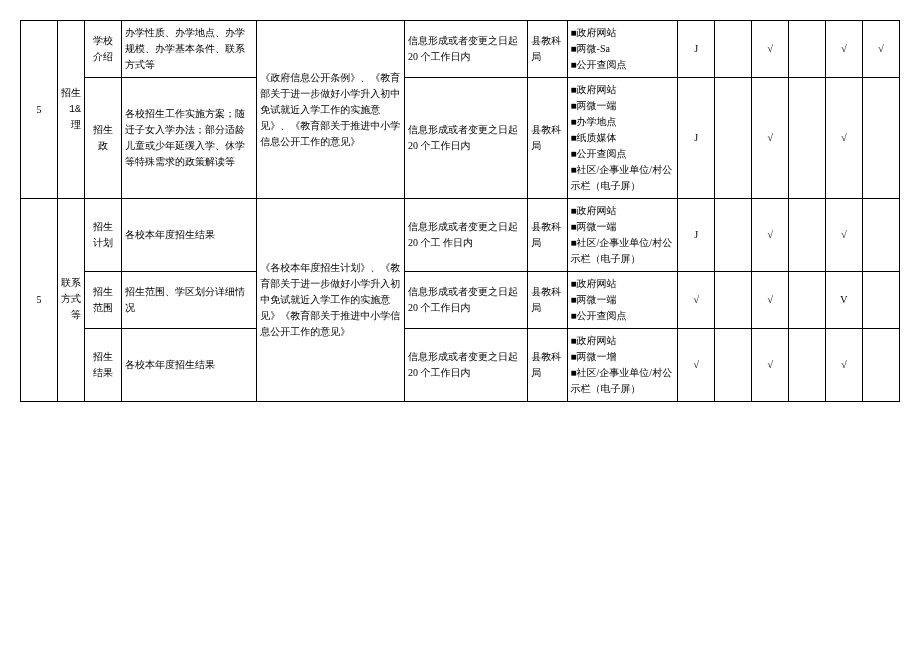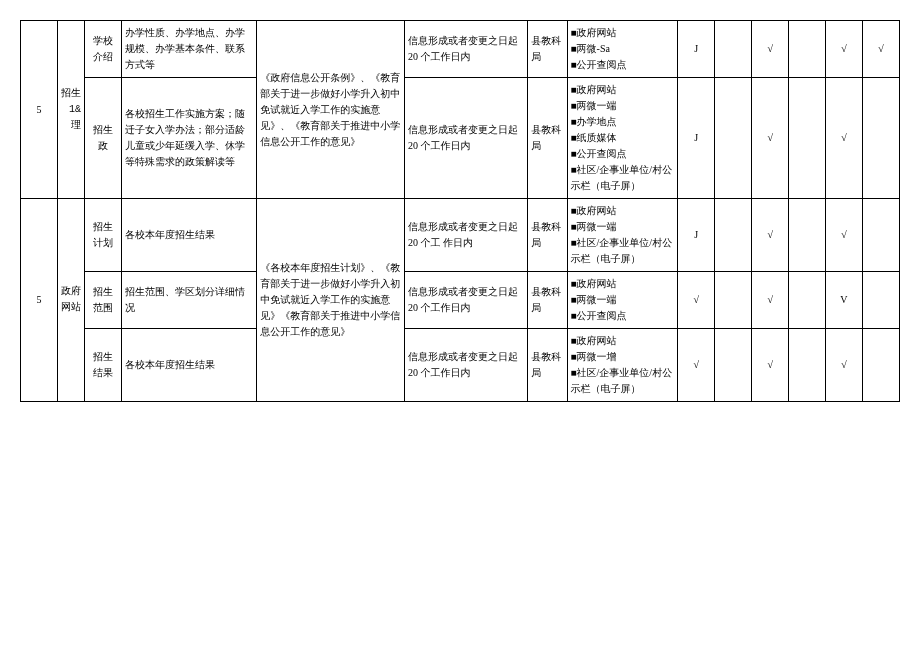--- a/index.html
+++ b/index.html
@@ -78,21 +78,21 @@
       <td class="col-chk">J</td>
       <td class="col-chk"></td>
       <td class="col-chk">√</td>
       <td class="col-chk"></td>
       <td class="col-chk">√</td>
       <td class="col-chk"></td>
     </tr>
 
     <tr>
       <td class="col-seq" rowspan="3">5</td>
-      <td class="col-cat" rowspan="3">政府网站</td>
+      <td class="col-cat" rowspan="3">联系方式等</td>
       <td class="col-sub">招生计划</td>
       <td class="col-content">各校本年度招生结果</td>
       <td class="col-basis" rowspan="3">《各校本年度招生计划》、《教育部关于进一步做好小学升入初中免试就近入学工作的实施意见》《教育部关于推进中小学信息公开工作的意见》</td>
       <td class="col-time">信息形成或者变更之日起 20 个工 作日内</td>
       <td class="col-dept">县教科局</td>
       <td class="col-channel">
         <span class="channel-item">■政府网站</span>
         <span class="channel-item">■两微一端</span>
         <span class="channel-item">■社区/企事业单位/村公示栏（电子屏）</span>
       </td>

